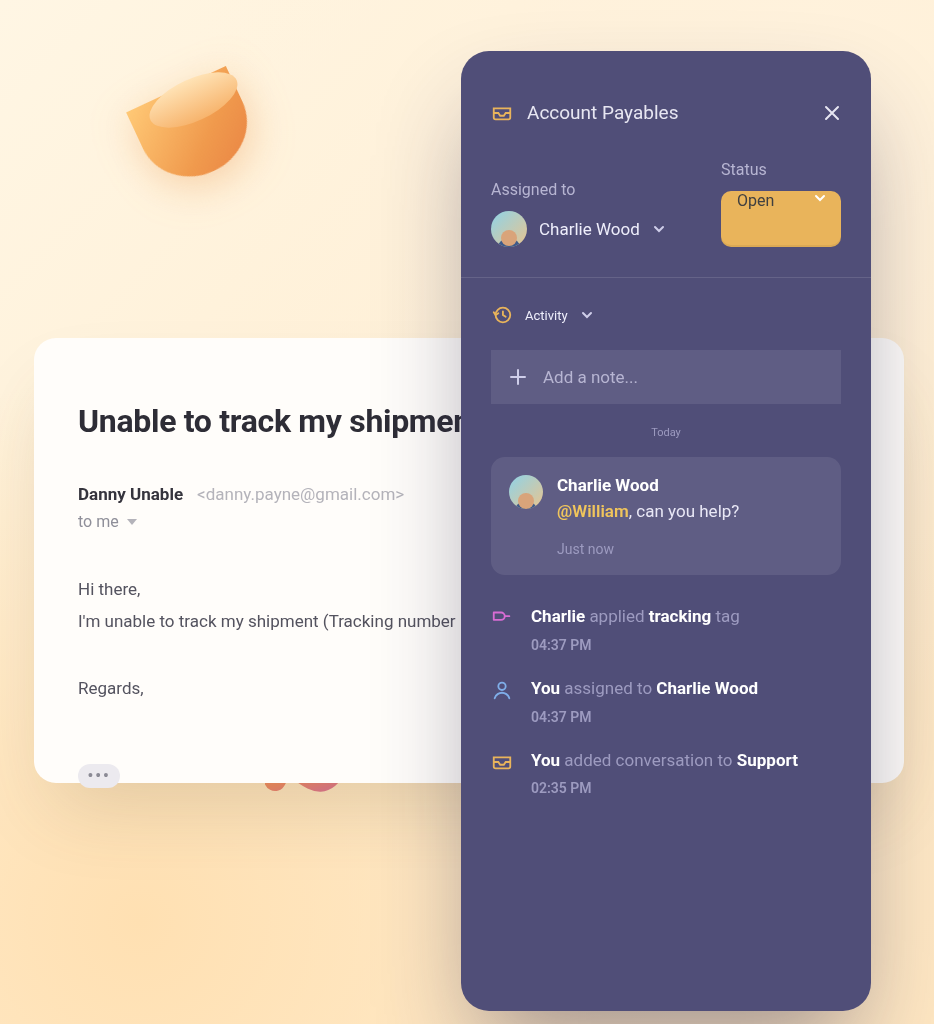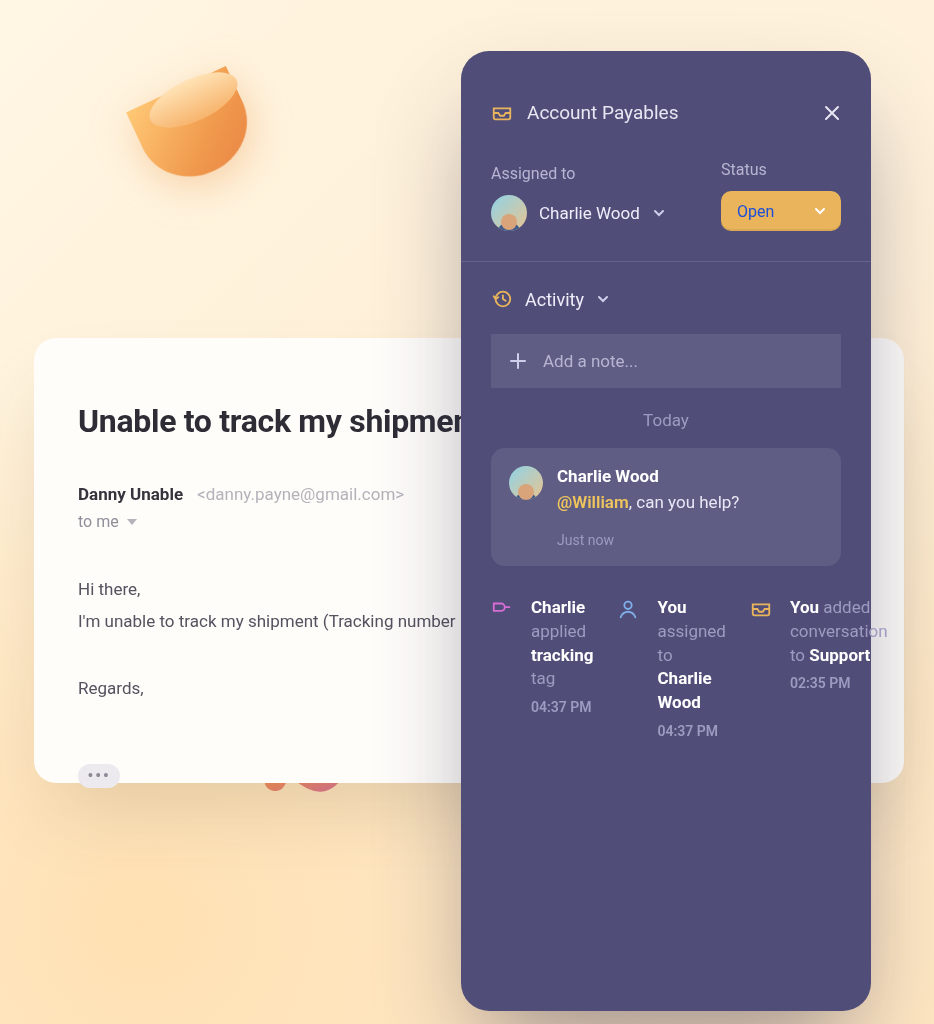--- a/index.html
+++ b/index.html
@@ -123,65 +123,65 @@
   .avatar::after{
     content:""; position:absolute; left:50%; top:54%;
     width:16px; height:16px; background:#d9a47a; border-radius:50%;
     transform:translateX(-50%);
     box-shadow: 0 12px 0 4px #3e5a8a;
   }
   .assignee .name { font-size:17px; color:#eeeefb;}
   .chev { width:14px; height:14px;}
   .status-pill {
     background: var(--accent);
-    color:#1d4ed8;
-    height:40px; min-width:120px;
+    color:#404040;
+    height:56px; min-width:120px;
     border-radius:10px;
-    display:flex; align-items:center; justify-content:space-between;
+    display:flex; justify-content:space-between;
     padding: 0 14px 0 16px;
     font-size:16px;
     cursor:pointer;
     box-shadow: inset 0 -2px 0 rgba(0,0,0,.06);
   }
 
   .divider { height:1px; background: rgba(255,255,255,.12); margin: 30px -30px 0 -30px;}
 
   .activity-header { display:flex; align-items:center; gap:12px; margin-top:26px; cursor:pointer;}
-  .activity-header .lbl { font-size:18px; color:#eeeefb;}
+  .activity-header .lbl { font-size:13px; color:#eeeefb;}
   .clock-icon { width:22px; height:22px;}
 
   .note-input {
     margin-top:24px;
     background: rgba(255,255,255,.09);
     border-radius:0;
     height:54px;
     display:flex; align-items:center; gap:16px;
     padding: 0 18px;
     color: var(--text-dim);
     font-size:17px;
     cursor:text;
   }
   .plus { width:18px; height:18px; }
 
-  .day-label { text-align:center; margin-top:22px; color: var(--text-mid); font-size:17px;}
+  .day-label { text-align:center; margin-top:22px; color: var(--text-mid); font-size:11px;}
 
   .note-card {
     margin-top:18px;
     background: rgba(255,255,255,.09);
     border-radius:14px;
     padding: 18px 18px 18px 18px;
     display:flex; gap:14px;
   }
   .note-card .avatar { width:34px; height:34px;}
   .note-text .author { font-weight:700; font-size:17px; }
   .note-text .msg { font-size:17px; margin-top:6px; color:#e9e8f6;}
   .note-text .msg .mention { color: var(--mention); font-weight:600;}
   .note-text .time { margin-top:20px; font-size:14px; color: var(--text-mid);}
 
-  .feed { margin-top:30px; display:flex; flex-direction:row; gap:24px;}
+  .feed { margin-top:30px; display:flex; flex-direction:column; gap:24px;}
   .feed-row { display:flex; gap:18px; align-items:flex-start;}
   .feed-icon { width:22px; height:22px; flex-shrink:0; margin-top:2px;}
   .feed-text { font-size:17px; line-height:1.4;}
   .feed-text .strong { font-weight:700; color:#fff;}
   .feed-text .dim { color: var(--text-mid);}
   .feed-time { font-size:14px; color: var(--text-mid); margin-top:8px; font-weight:600;}
 
   .tri-down {
     width:0;height:0;border-left:5px solid transparent;border-right:5px solid transparent;border-top:6px solid #b4b3ba;
     display:inline-block;

